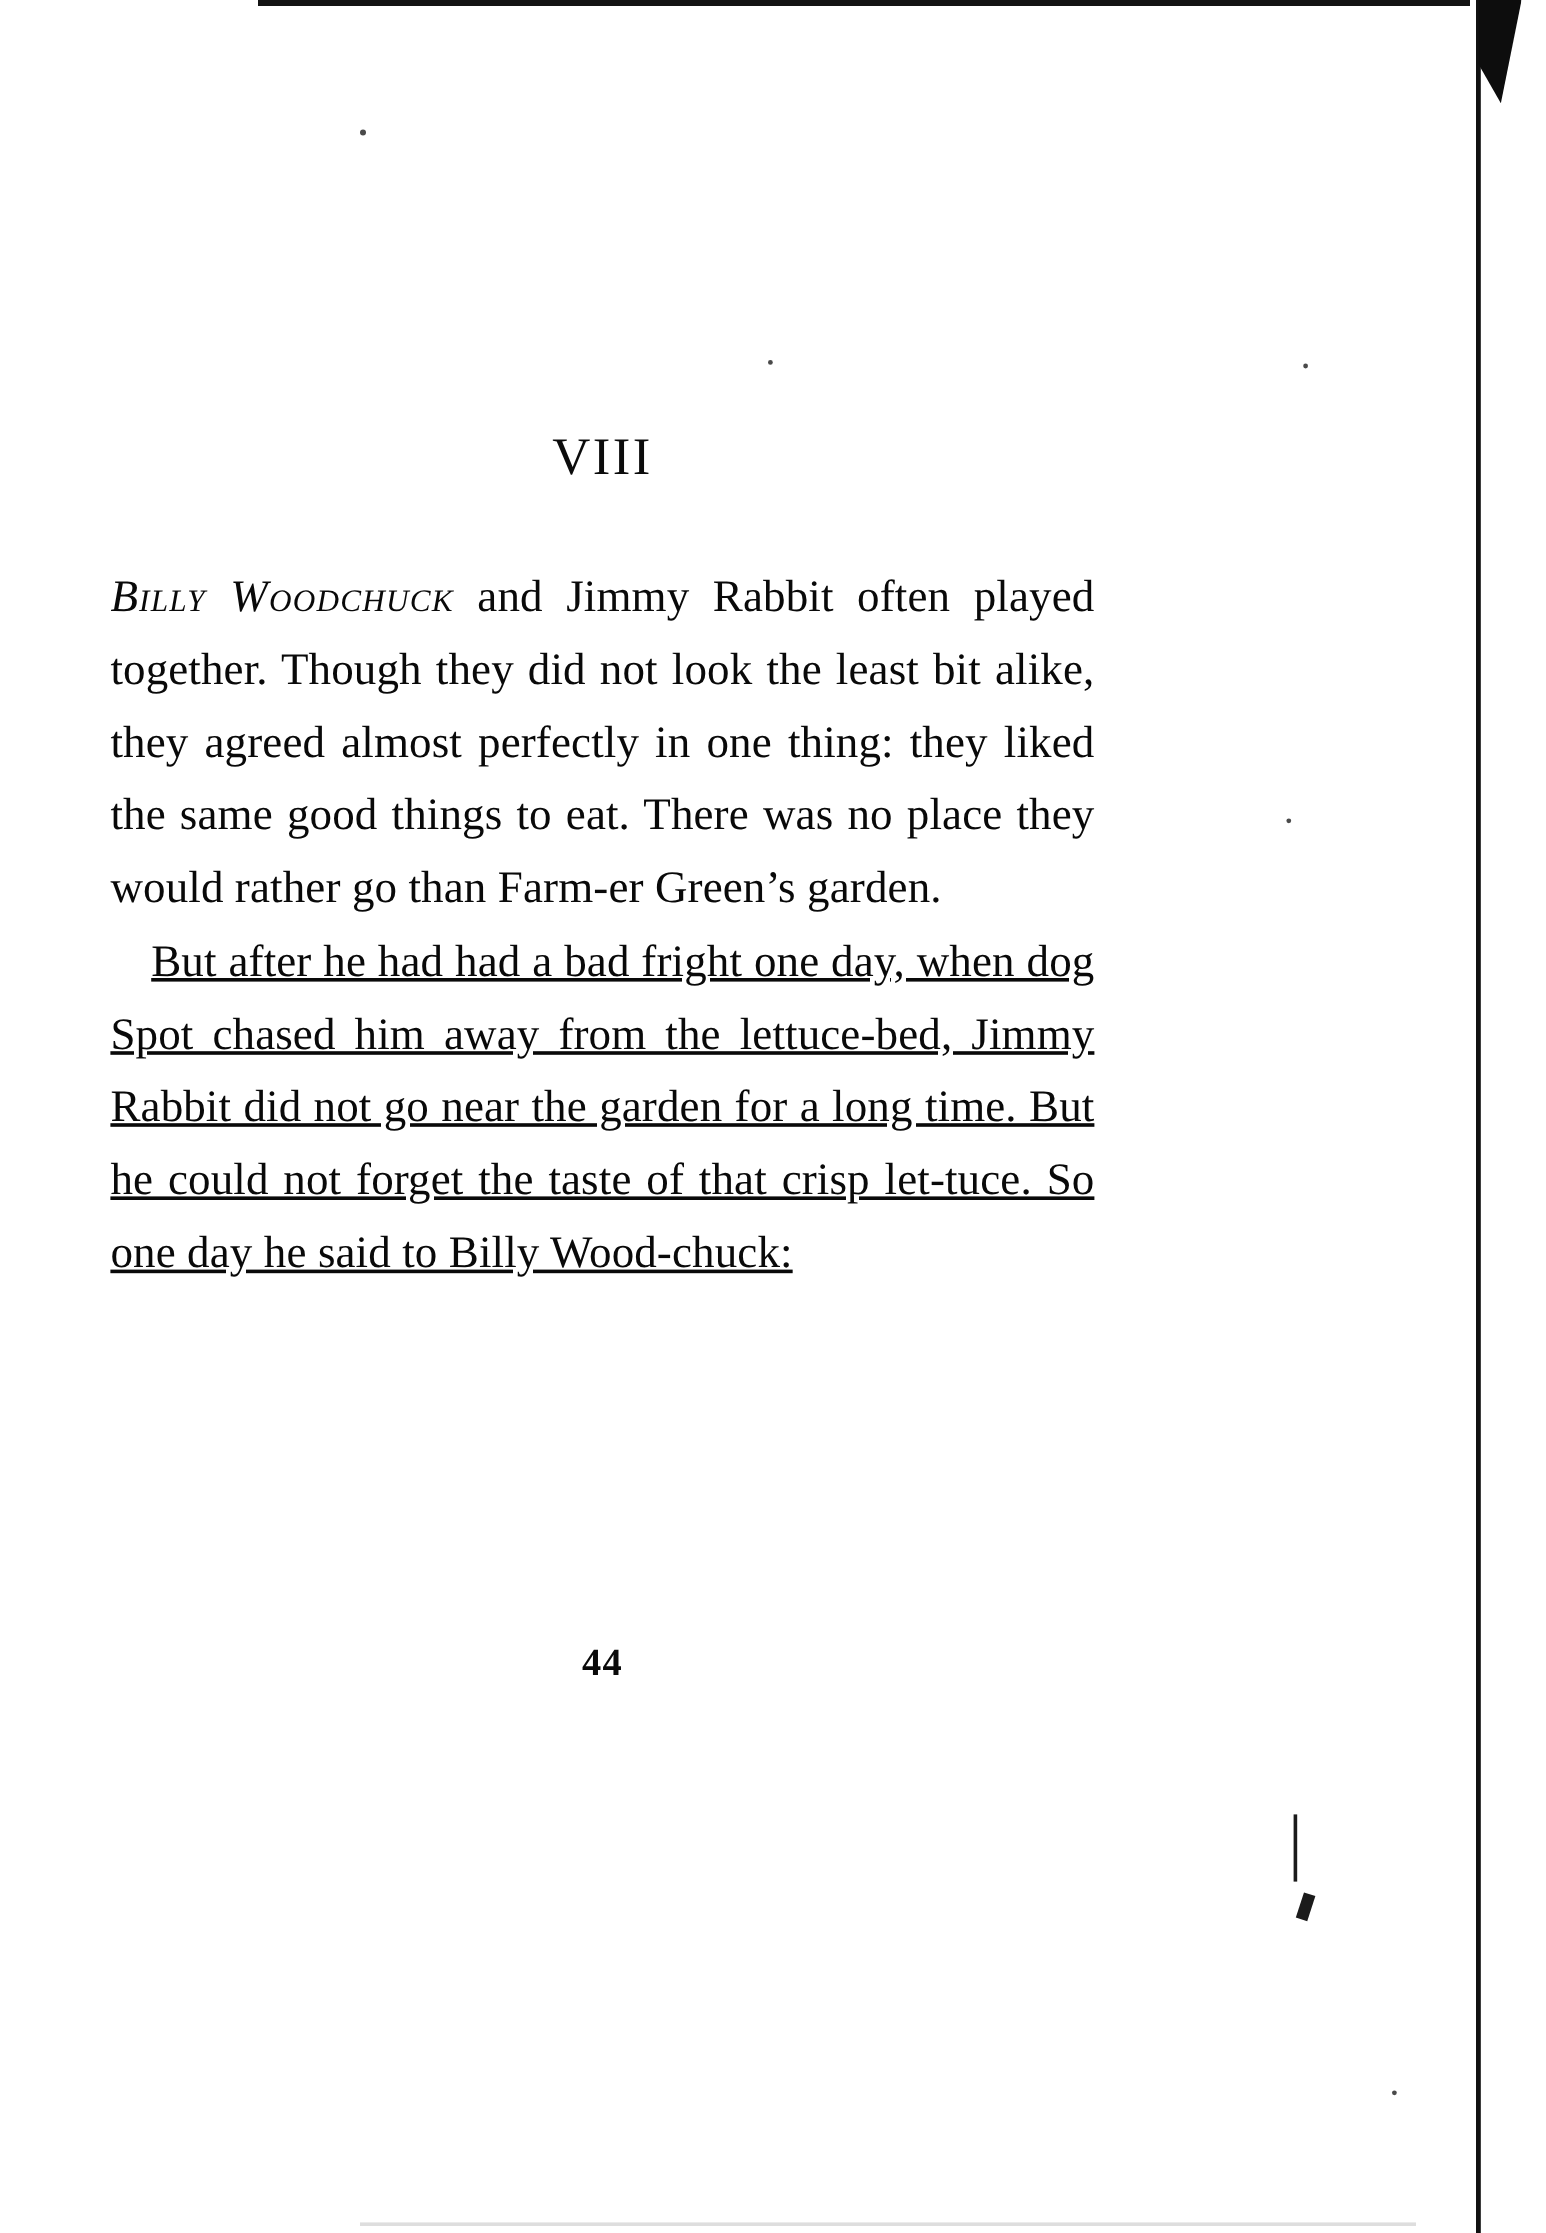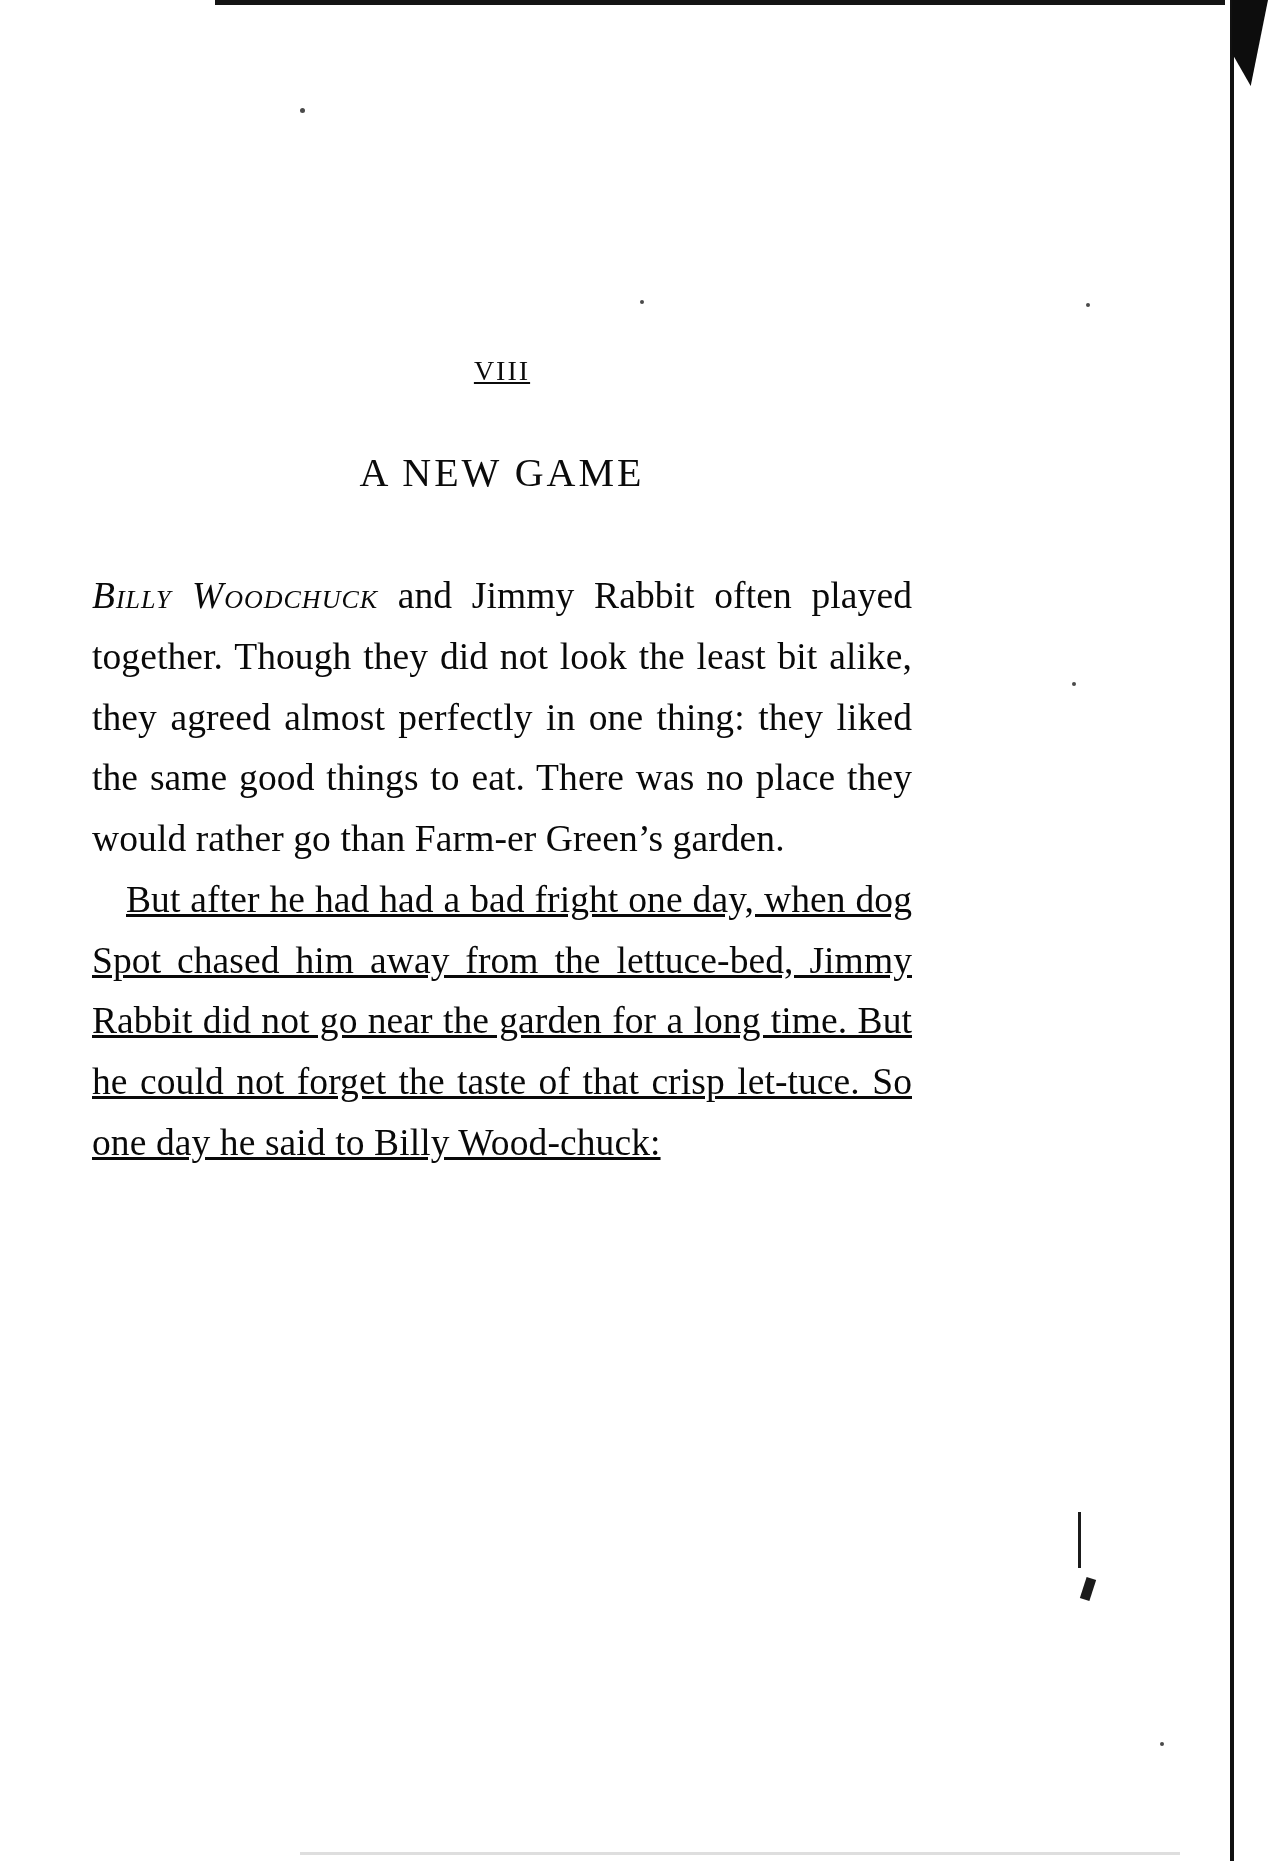--- a/index.html
+++ b/index.html
@@ -68,26 +68,25 @@
 
   
   .content {
     position: absolute;
     left: 92px;
     top: 355px;
     width: 820px;
   }
   .chapter-number {
     text-align: center;
-    font-size: 28px;
+    font-size: 44px;
     letter-spacing: 2px;
     color: #0b0b0b;
     margin: 0 0 62px 0;
     font-weight: normal;
-    text-decoration: underline;
   }
   .chapter-title {
     text-align: center;
     font-size: 40px;
     letter-spacing: 3px;
     color: #0b0b0b;
     margin: 0 0 70px 0;
     font-weight: normal;
   }
   p.body-text {
@@ -155,24 +154,24 @@
   <div class="speck" style="left:300px; top:108px; width:5px; height:5px;"></div>
   <div class="speck" style="left:640px; top:300px; width:4px; height:4px;"></div>
   <div class="speck" style="left:1086px; top:303px; width:4px; height:4px;"></div>
   <div class="speck" style="left:1072px; top:682px; width:4px; height:4px;"></div>
   <div class="speck" style="left:1160px; top:1742px; width:4px; height:4px;"></div>
 
   <div class="content">
 
     <h1 class="chapter-number">VIII</h1>
 
-    <h2 class="chapter-title">A NEW GAME</h2>
 
     <p class="body-text"><span class="smallcaps">Billy Woodchuck</span><span> and Jimmy Rabbit often played together.  Though they did not look the least bit alike, they agreed almost perfectly in one thing: they liked the same good things to eat.  There was no place they would rather go than Farm‑er Green’s garden.</span></p>
 
     <p class="body-text"><span>But after he had had a bad fright one day, when dog Spot chased him away from the lettuce-bed, Jimmy Rabbit did not go near the garden for a long time.  But he could not forget the taste of that crisp let-tuce.  So one day he said to Billy Wood-chuck:</span></p>
 
+    <div class="page-number">44</div>
   </div>
 
   <div class="stray-bracket"></div>
   <div class="stray-tick"></div>
 
 </div>
 
 </body></html>

